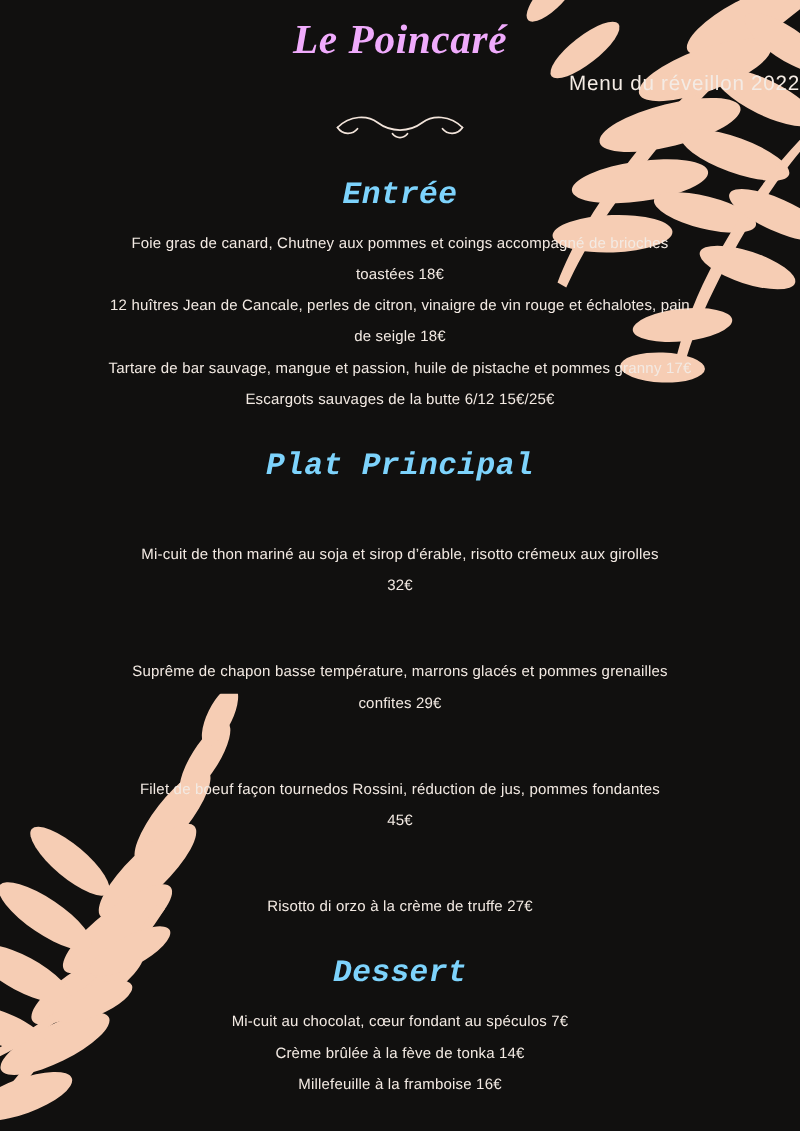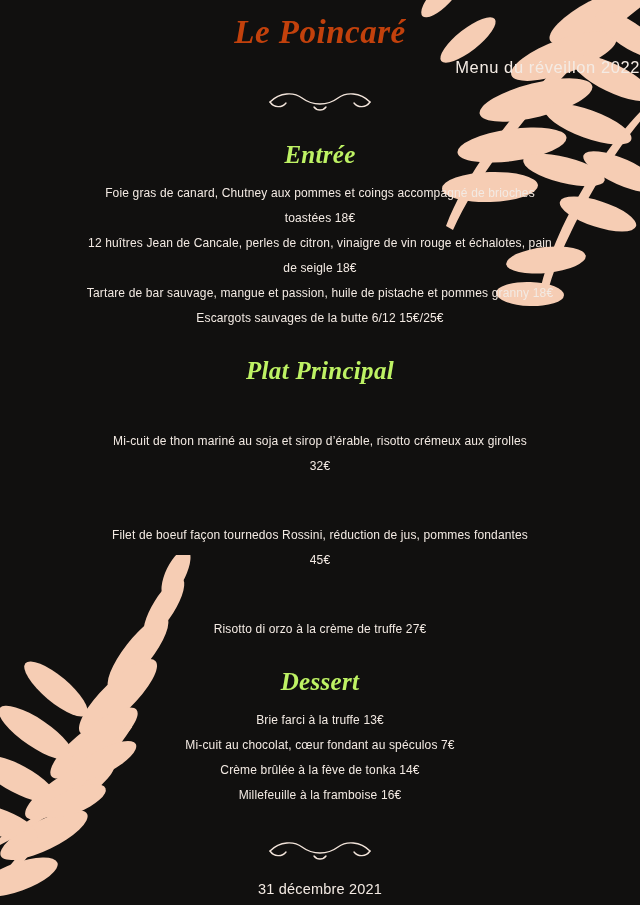--- a/index.html
+++ b/index.html
@@ -41,21 +41,21 @@
     width: 640px;
     text-align: center;
     color: #f7f2ee;
   }
   .restaurant-name {
     font-family: "Liberation Serif", serif;
     font-style: italic;
     font-weight: 700;
     font-size: 33px;
     letter-spacing: 0.5px;
-    color: #c2410c;
+    color: #f0abfc;
     margin: 14px 0 0 0;
     line-height: 1.15;
   }
   .menu-subtitle {
     font-size: 16.5px;
     letter-spacing: 0.6px;
     color: #f4ebe4;
     margin-top: 6px;
     font-weight: 400;
     text-align: right;
@@ -64,25 +64,25 @@
     margin: 12px auto 0 auto;
     width: 160px;
     height: 26px;
   }
   .flourish svg { display: block; margin: 0 auto; }
 
   .section {
     margin-top: 26px;
   }
   .section-title {
-    font-family: Liberation Serif, serif;
+    font-family: Liberation Mono, monospace;
     font-style: italic;
     font-weight: 700;
     font-size: 25px;
-    color: #bef264;
+    color: #7dd3fc;
     margin-bottom: 12px;
     letter-spacing: 0.3px;
   }
   .dish {
     font-size: 12px;
     line-height: 25px;
     color: #f3eae3;
     max-width: 500px;
     margin: 0 auto;
     letter-spacing: 0.15px;
@@ -178,34 +178,34 @@
           <path d="M130 13 C126 19 118 19 114 14"></path>
           <path d="M74 18 C77 22 83 22 86 18"></path>
         </g>
       </svg>
     </div>
 
     <div class="section section-entree">
       <div class="section-title">Entrée</div>
       <div class="dish">Foie gras de canard, Chutney aux pommes et coings accompagné de brioches toastées  18€</div>
       <div class="dish">12 huîtres Jean de Cancale, perles de citron, vinaigre de vin rouge et échalotes, pain de seigle 18€</div>
-      <div class="dish">Tartare de bar sauvage, mangue et passion, huile de pistache et pommes granny 18€</div>
+      <div class="dish">Tartare de bar sauvage, mangue et passion, huile de pistache et pommes granny 17€</div>
       <div class="dish">Escargots sauvages de la butte  6/12 15€/25€</div>
     </div>
 
     <div class="section section-plat">
       <div class="section-title">Plat Principal</div>
       <div class="dish">Mi-cuit de thon mariné au soja et sirop d’érable, risotto crémeux aux girolles 32€</div>
+      <div class="dish">Suprême de chapon basse température, marrons glacés et pommes grenailles confites 29€</div>
       <div class="dish">Filet de boeuf façon tournedos Rossini, réduction de jus, pommes fondantes 45€</div>
       <div class="dish">Risotto di orzo à la crème de truffe 27€</div>
     </div>
 
     <div class="section section-dessert">
       <div class="section-title">Dessert</div>
-      <div class="dish">Brie farci à la truffe 13€</div>
       <div class="dish">Mi-cuit au chocolat, cœur fondant au spéculos 7€</div>
       <div class="dish">Crème brûlée à la fève de tonka 14€</div>
       <div class="dish">Millefeuille à la framboise 16€</div>
     </div>
 
     <div class="footer">
       <div class="footer-flourish">
         <svg width="160" height="26" viewBox="0 0 160 26">
           <g fill="none" stroke="#f2e4da" stroke-width="1.4" stroke-linecap="round">
             <path d="M30 13 C40 3 54 3 62 9 C68 13.5 74 15 80 15 C86 15 92 13.5 98 9 C106 3 120 3 130 13"></path>

